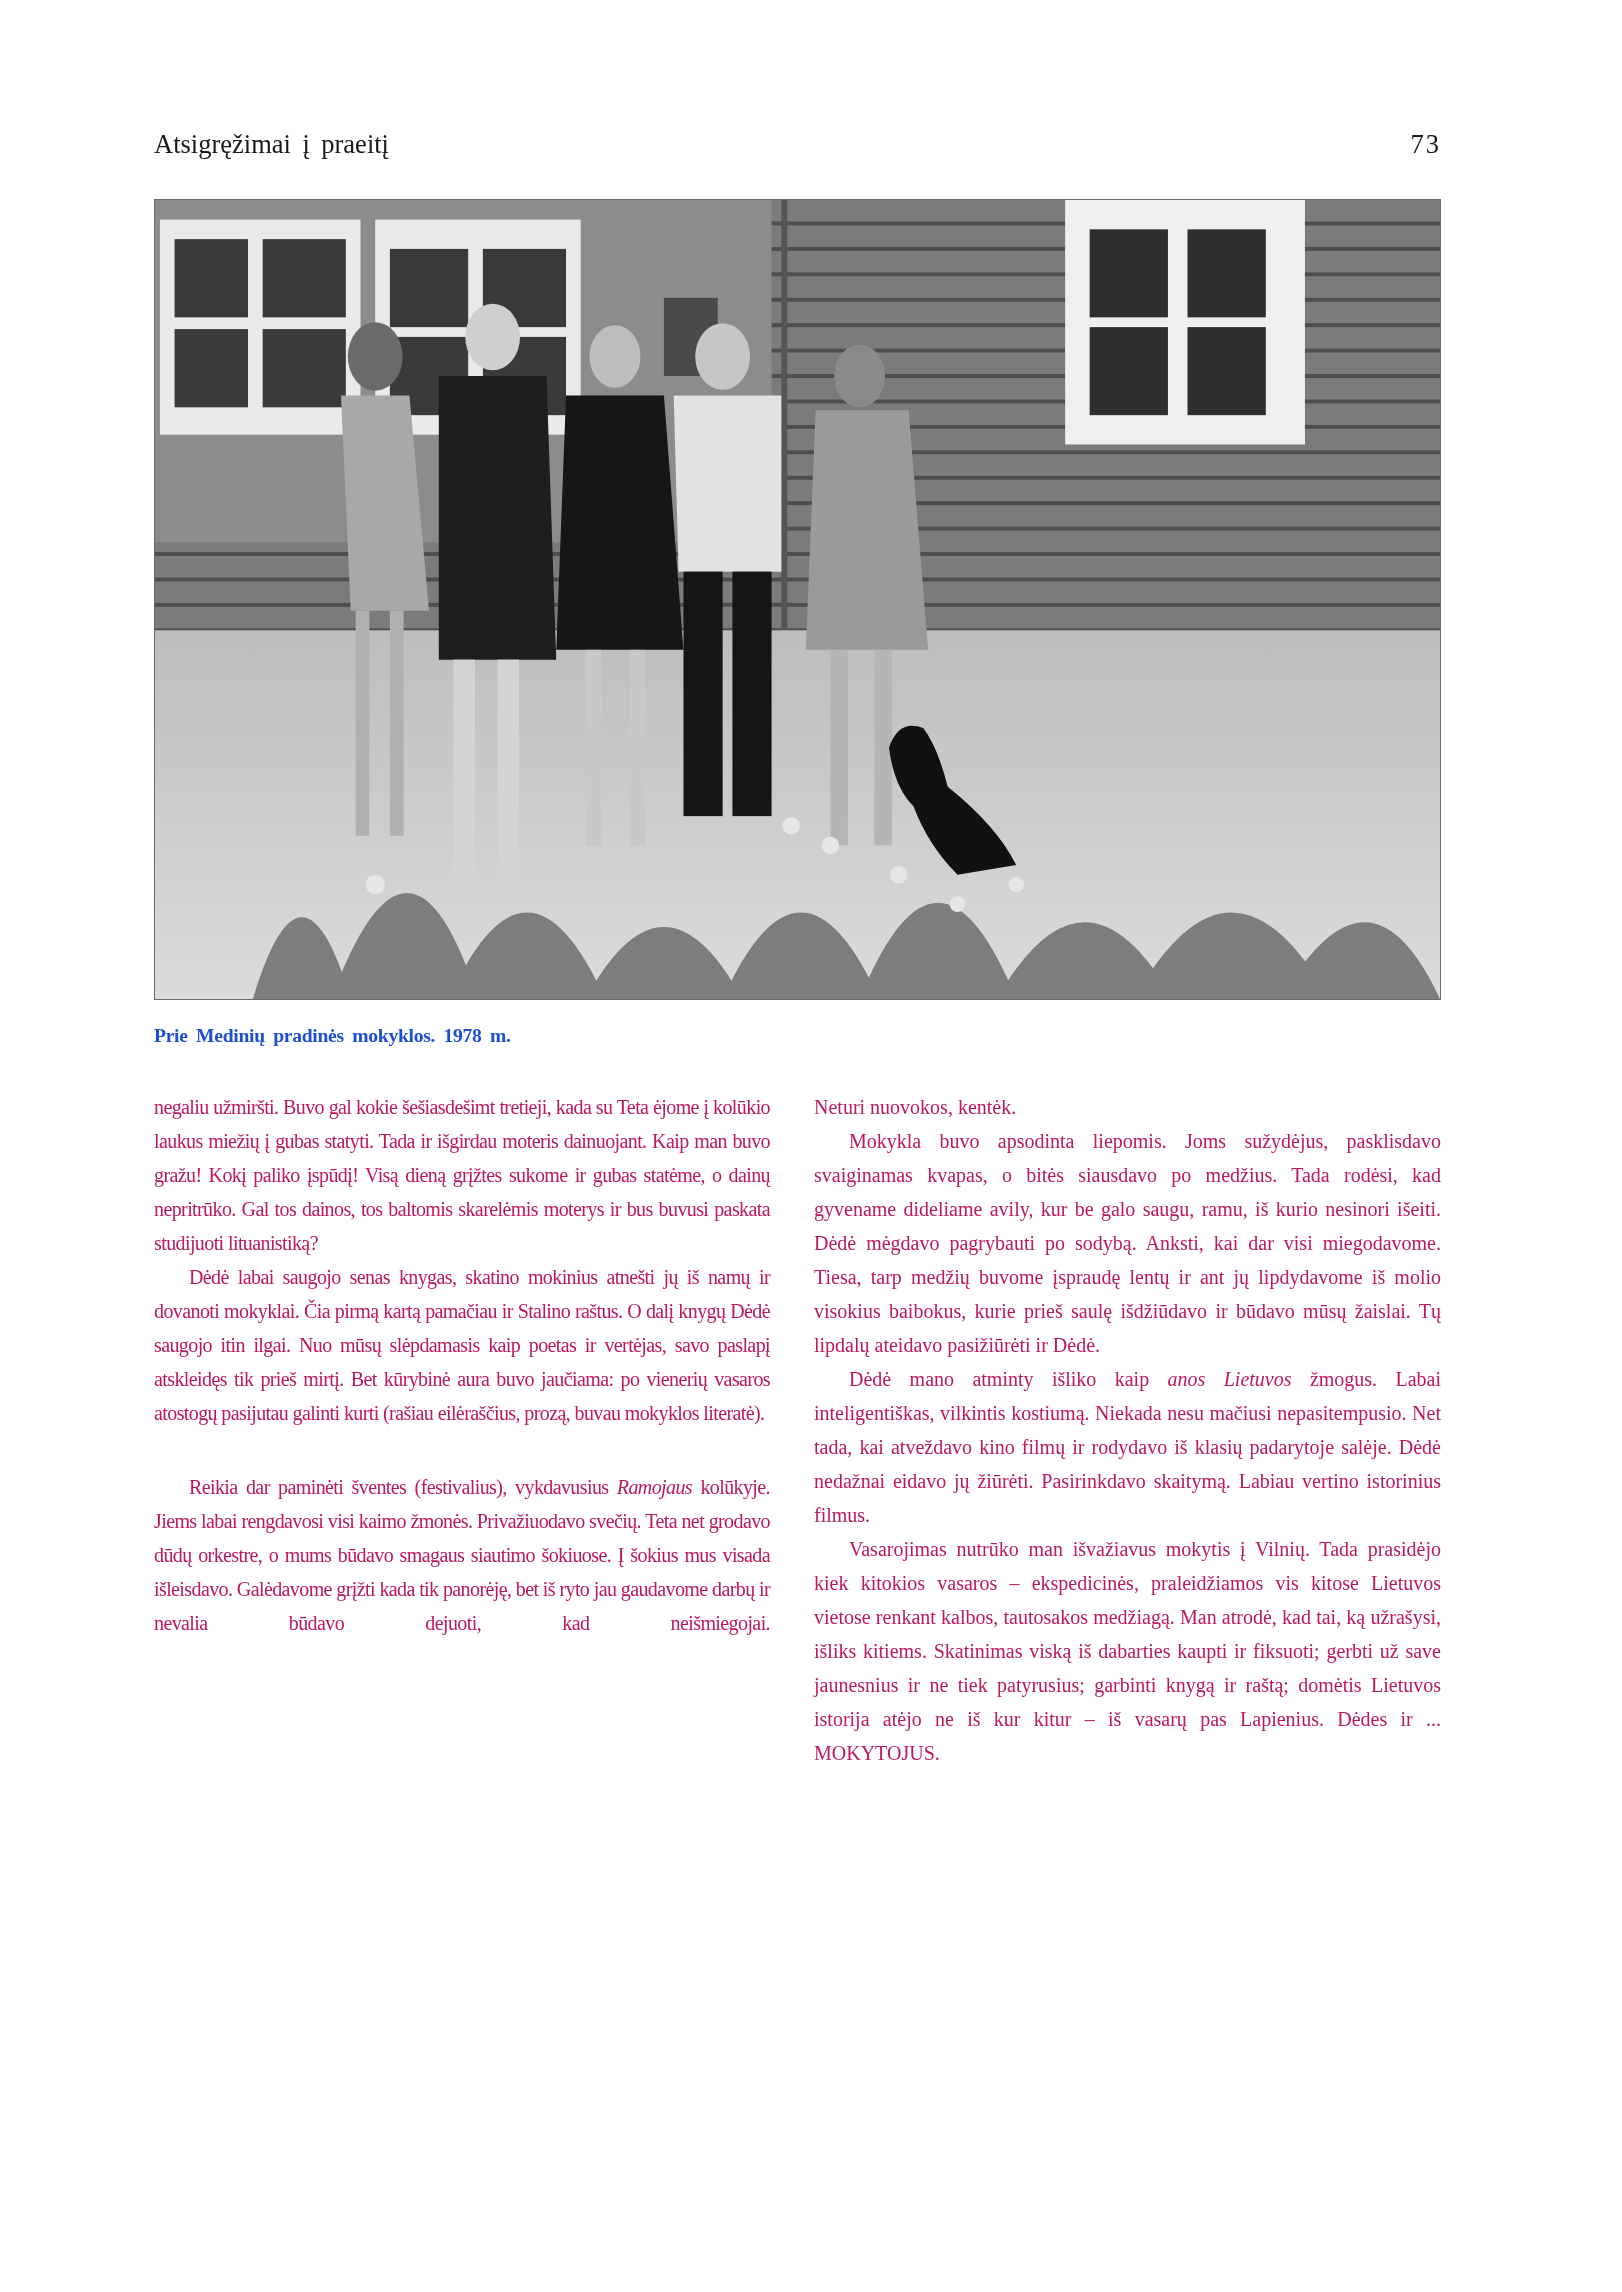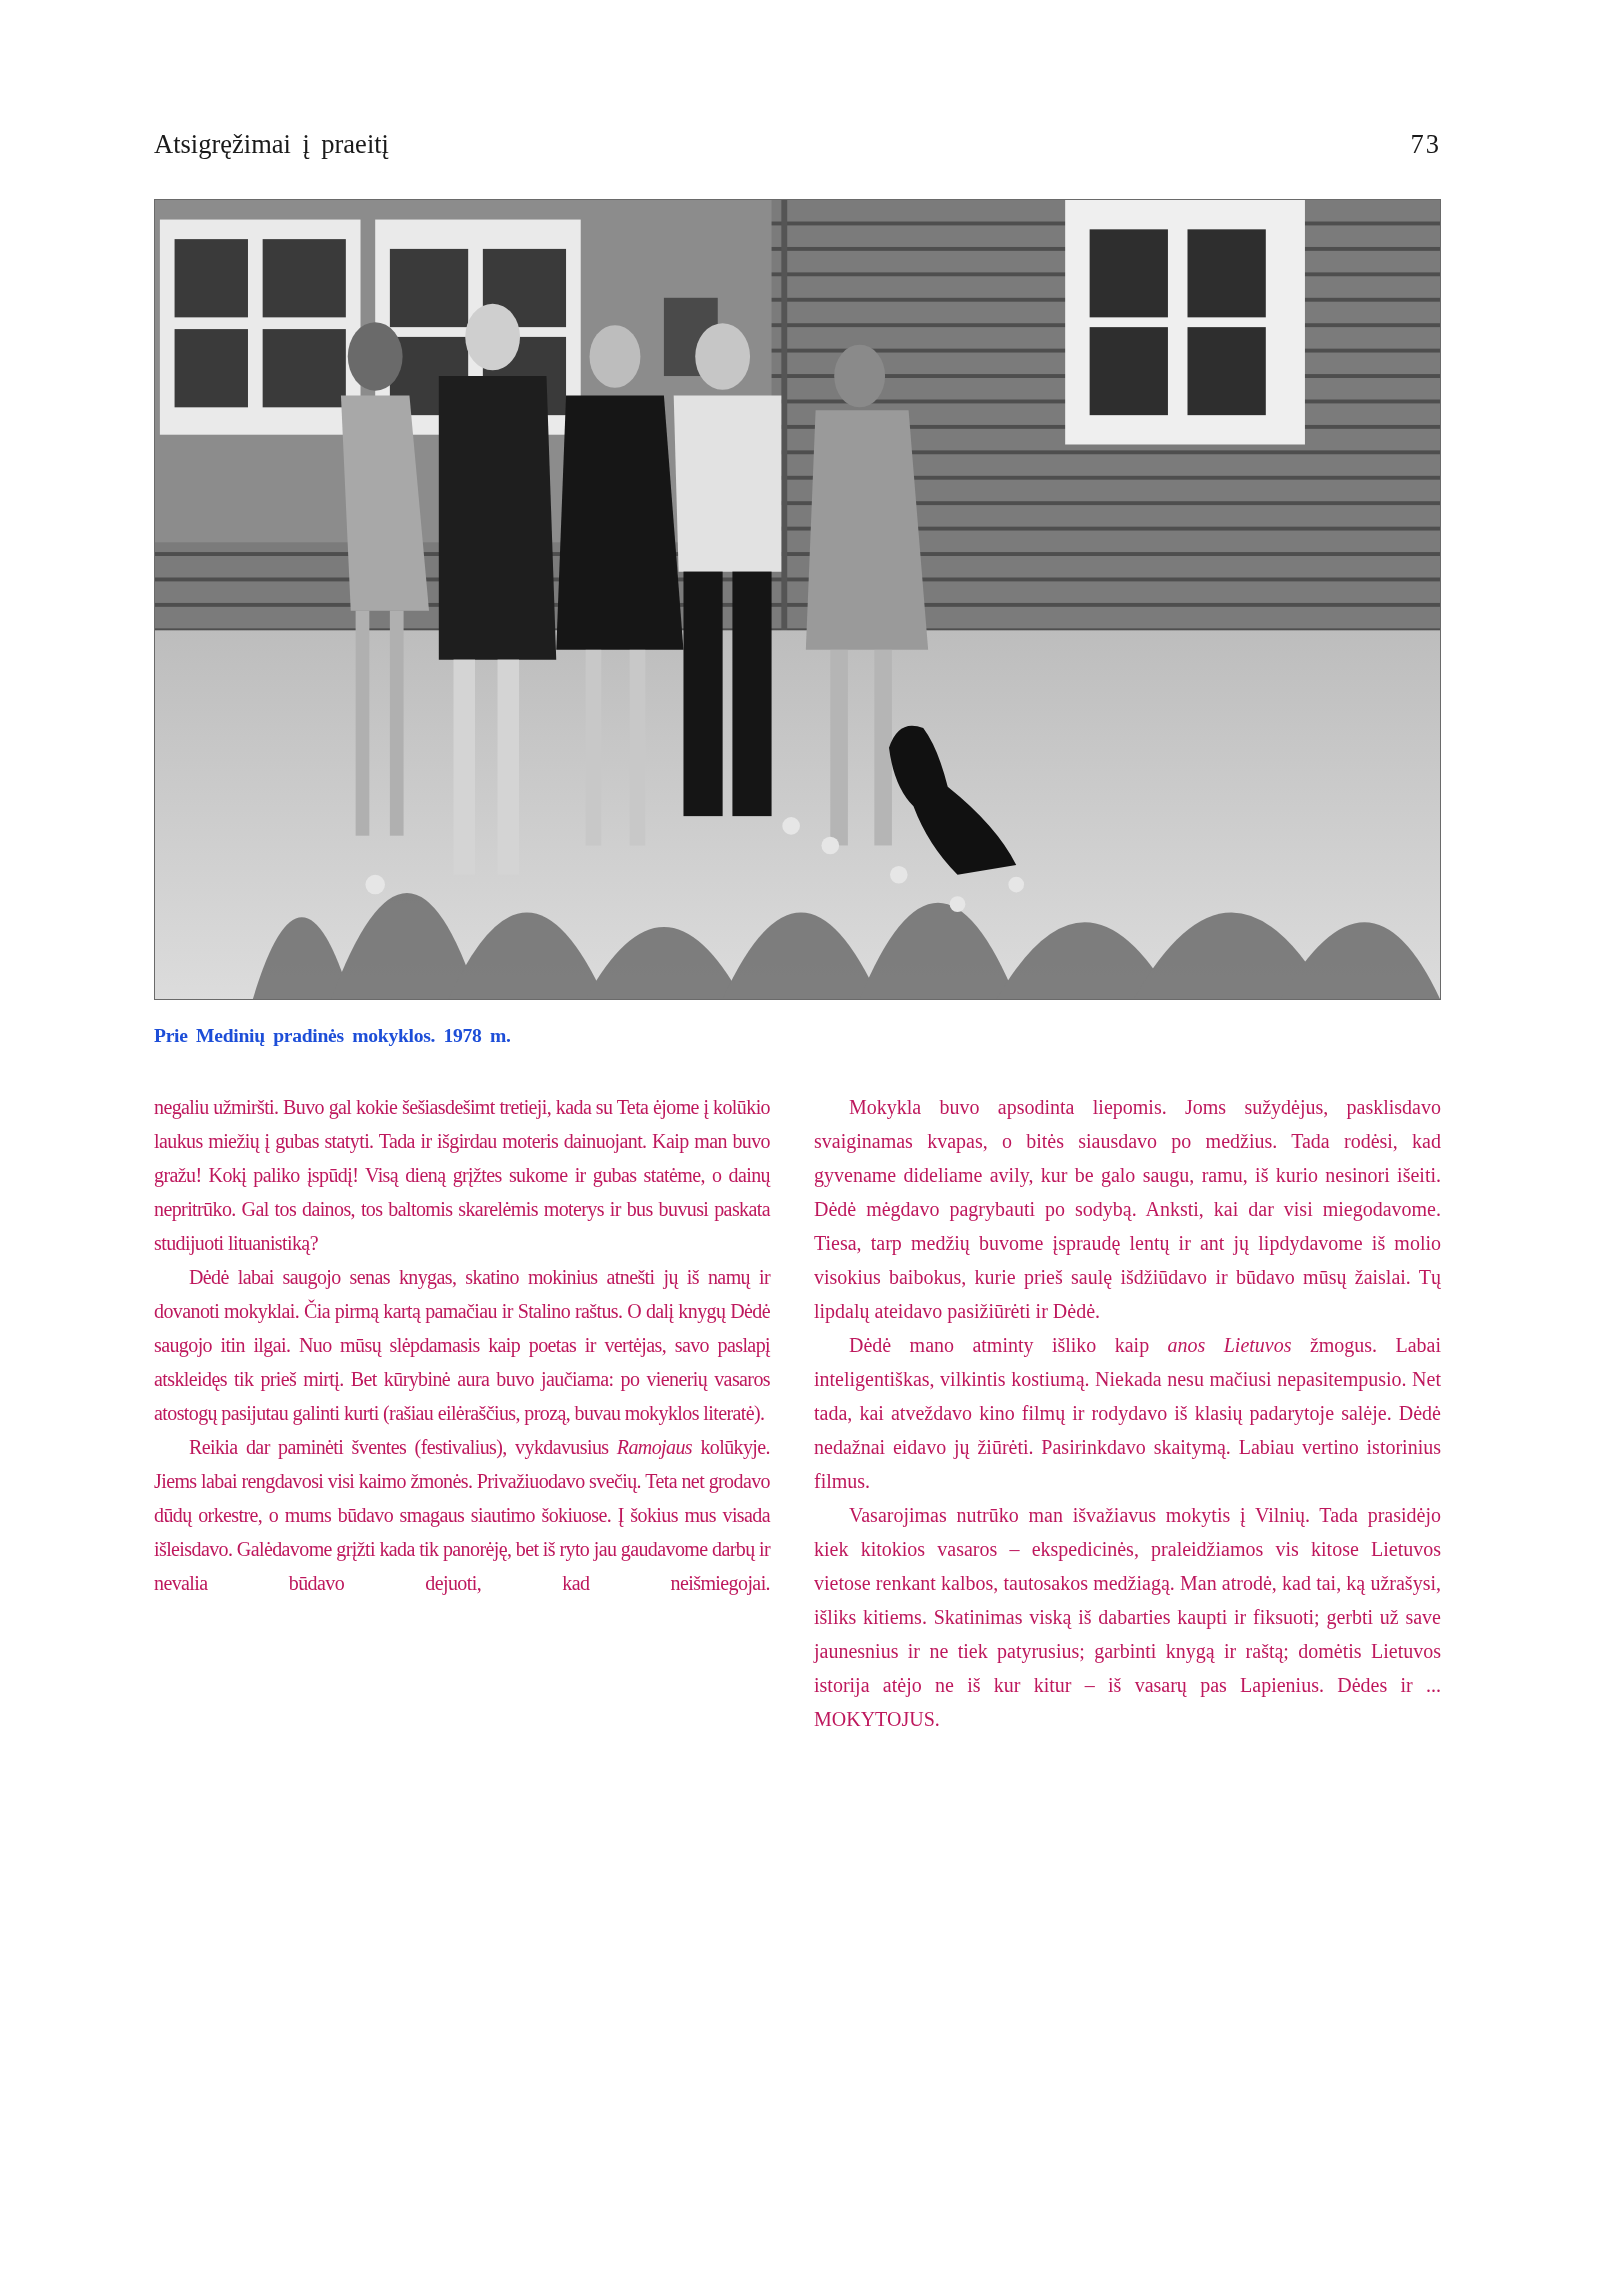--- a/index.html
+++ b/index.html
@@ -26,21 +26,21 @@
     }
 
     .col {
       position: absolute; top: 1090px; font-size: 20px; line-height: 34px;
       text-align: justify; color: #be185d;
     }
     .col.left { left: 154px; width: 616px; letter-spacing: -0.6px; }
     .col.right { left: 814px; width: 627px; }
     .col p { margin: 0; text-indent: 35px; }
     .col p.no-indent { text-indent: 0; }
-    .col p.last { text-align-last: justify; }
+    .col p.last { text-align-last: justify; margin-top: 40px; }
     em { }
   </style>
 </head>
 <body>
 
 <header class="running-head">
   <span class="title">Atsigręžimai į praeitį</span>
   <span class="folio">73</span>
 </header>
 
@@ -136,17 +136,18 @@
 
 <div class="caption">Prie Medinių pradinės mokyklos. 1978 m.</div>
 
 <section class="col left">
   <p class="no-indent">negaliu užmiršti. Buvo gal kokie šešiasdešimt tretieji, kada su Teta ėjome į kolūkio laukus miežių į gubas statyti. Tada ir išgirdau moteris dainuojant. Kaip man buvo gražu! Kokį paliko įspūdį! Visą dieną grįžtes sukome ir gubas statėme, o dainų nepritrūko. Gal tos dainos, tos baltomis skarelėmis moterys ir bus buvusi paskata studijuoti lituanistiką?</p>
   <p>Dėdė labai saugojo senas knygas, skatino mokinius atnešti jų iš namų ir dovanoti mokyklai. Čia pirmą kartą pamačiau ir Stalino raštus. O dalį knygų Dėdė saugojo itin ilgai. Nuo mūsų slėpdamasis kaip poetas ir vertėjas, savo paslapį atskleidęs tik prieš mirtį. Bet kūrybinė aura buvo jaučiama: po vienerių vasaros atostogų pasijutau galinti kurti (rašiau eilėraščius, prozą, buvau mokyklos literatė).</p>
   <p class="last"><span>Reikia dar paminėti šventes (festivalius), vykdavusius </span><em>Ramojaus</em><span> kolūkyje. Jiems labai rengdavosi visi kaimo žmonės. Privažiuodavo svečių. Teta net grodavo dūdų orkestre, o mums būdavo smagaus siautimo šokiuose. Į šokius mus visada išleisdavo. Galėdavome grįžti kada tik panorėję, bet iš ryto jau gaudavome darbų ir nevalia būdavo dejuoti, kad neišmiegojai.</span></p>
 </section>
 
 <section class="col right">
+  <p class="no-indent">Neturi nuovokos, kentėk.</p>
   <p>Mokykla buvo apsodinta liepomis. Joms sužydėjus, pasklisdavo svaiginamas kvapas, o bitės siausdavo po medžius. Tada rodėsi, kad gyvename dideliame avily, kur be galo saugu, ramu, iš kurio nesinori išeiti. Dėdė mėgdavo pagrybauti po sodybą. Anksti, kai dar visi miegodavome. Tiesa, tarp medžių buvome įspraudę lentų ir ant jų lipdydavome iš molio visokius baibokus, kurie prieš saulę išdžiūdavo ir būdavo mūsų žaislai. Tų lipdalų ateidavo pasižiūrėti ir Dėdė.</p>
   <p><span>Dėdė mano atminty išliko kaip </span><em>anos Lietuvos</em><span> žmogus. Labai inteligentiškas, vilkintis kostiumą. Niekada nesu mačiusi nepasitempusio. Net tada, kai atveždavo kino filmų ir rodydavo iš klasių padarytoje salėje. Dėdė nedažnai eidavo jų žiūrėti. Pasirinkdavo skaitymą. Labiau vertino istorinius filmus.</span></p>
   <p>Vasarojimas nutrūko man išvažiavus mokytis į Vilnių. Tada prasidėjo kiek kitokios vasaros – ekspedicinės, praleidžiamos vis kitose Lietuvos vietose renkant kalbos, tautosakos medžiagą. Man atrodė, kad tai, ką užrašysi, išliks kitiems. Skatinimas viską iš dabarties kaupti ir fiksuoti; gerbti už save jaunesnius ir ne tiek patyrusius; garbinti knygą ir raštą; domėtis Lietuvos istorija atėjo ne iš kur kitur – iš vasarų pas Lapienius. Dėdes ir ... MOKYTOJUS.</p>
 </section>
 
 
 </body></html>

